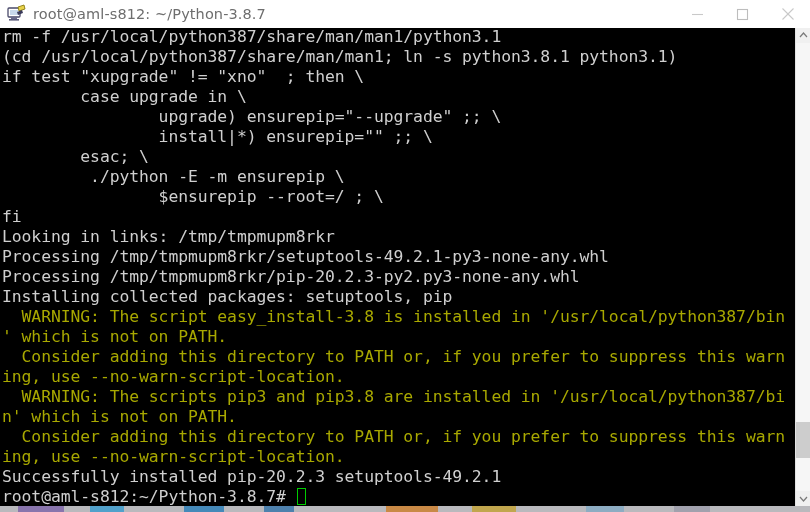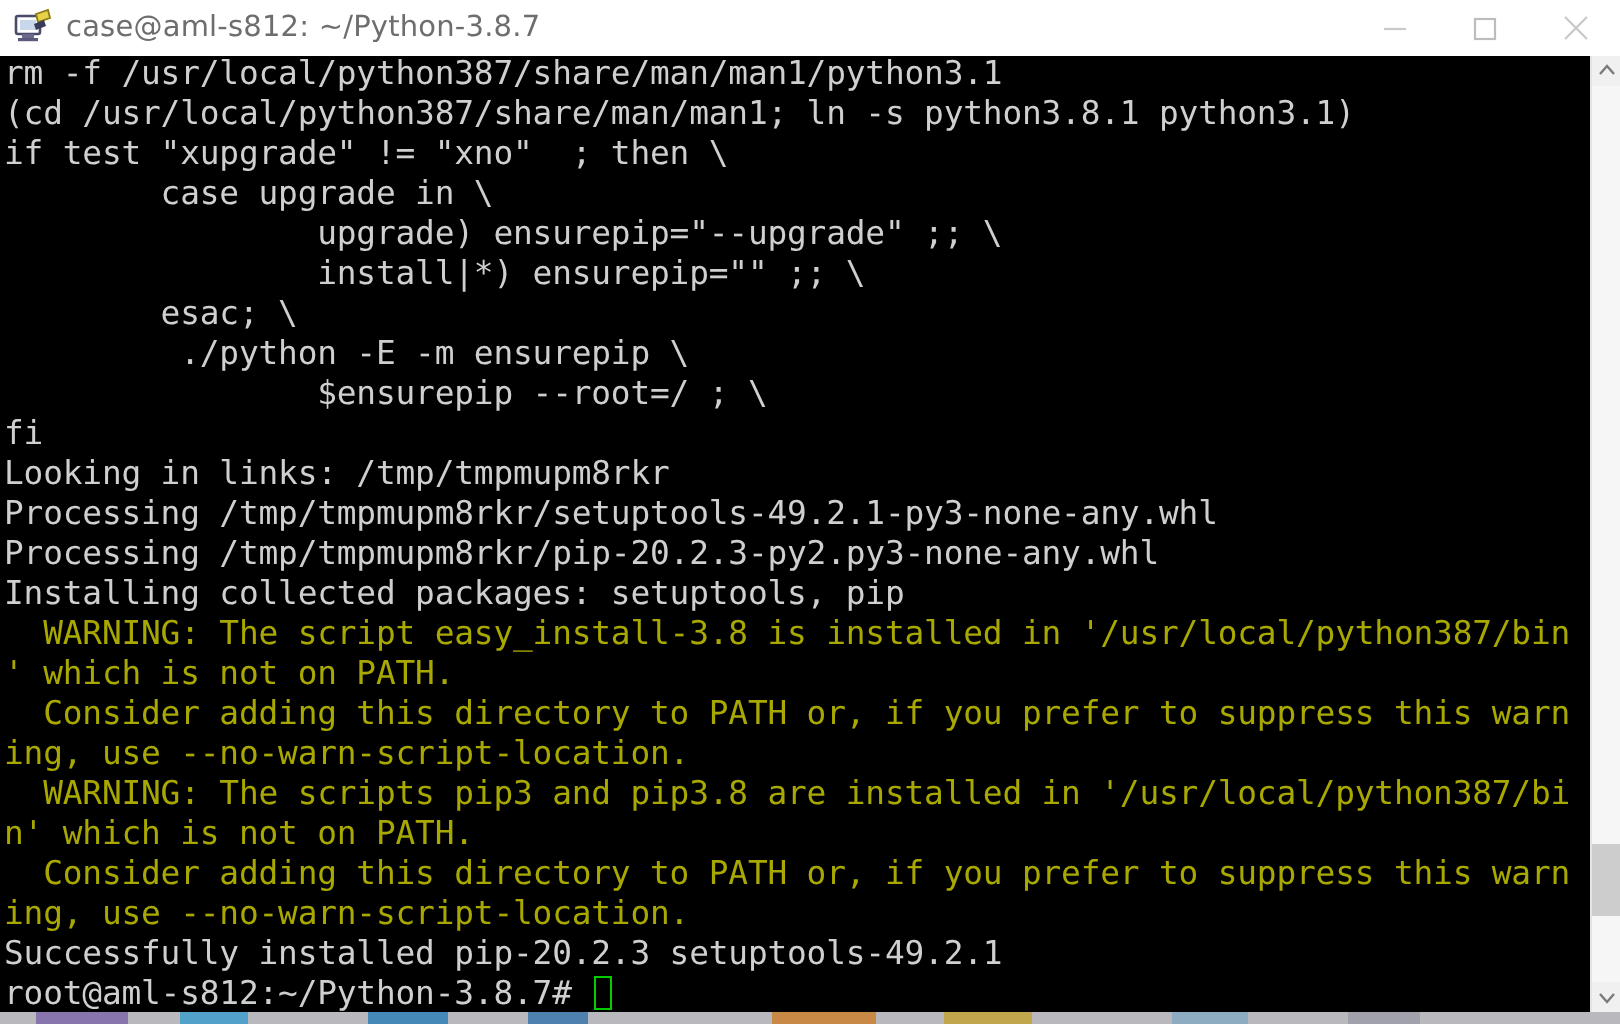--- a/index.html
+++ b/index.html
@@ -165,21 +165,21 @@
     <div class="title-icon">
       <svg width="22" height="22" viewBox="0 0 22 22">
         <rect x="3" y="5" width="12" height="9" rx="1" fill="#ffffff" stroke="#4a4a6a" stroke-width="1.3"></rect>
         <rect x="5" y="7" width="8" height="5" fill="#c8d8ea"></rect>
         <rect x="6" y="14" width="6" height="2" fill="#6a6a8a"></rect>
         <rect x="4" y="16" width="10" height="1.6" fill="#5a5a7a"></rect>
         <path d="M13 4 L19 2 L20 6 L14 8 Z" fill="#e8d24a" stroke="#8a7a12" stroke-width="0.9"></path>
         <path d="M12 9 L17 7 L18 10 L13 12 Z" fill="#3a3a5a"></path>
       </svg>
     </div>
-    <div class="title-text">case@aml-s812: ~/Python-3.8.7</div>
+    <div class="title-text">root@aml-s812: ~/Python-3.8.7</div>
     <div class="winbtns">
       <div class="winbtn">
         <svg width="13" height="13" viewBox="0 0 13 13">
           <line x1="1" y1="6.5" x2="12" y2="6.5" stroke="#c9c9c9" stroke-width="1.1"></line>
         </svg>
       </div>
       <div class="winbtn">
         <svg width="13" height="13" viewBox="0 0 13 13">
           <rect x="1.5" y="1.5" width="10" height="10" fill="none" stroke="#bdbdbd" stroke-width="1.1"></rect>
         </svg>

